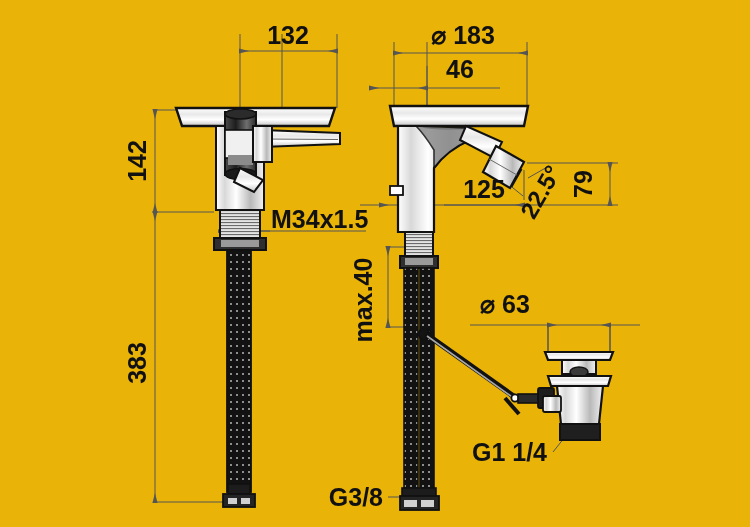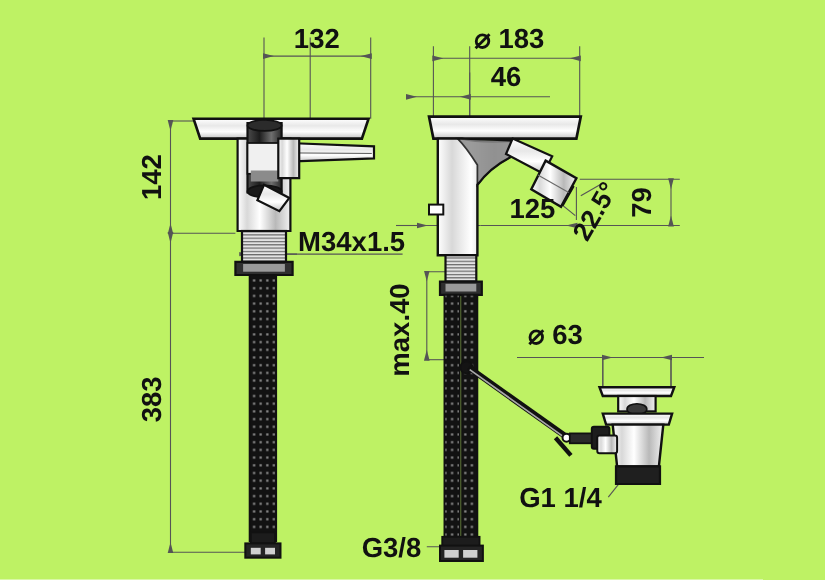--- a/index.html
+++ b/index.html
@@ -5,21 +5,21 @@
 <style>
   html, body {
     margin: 0;
     padding: 0;
     background: #ffffff;
   }
   #sheet {
     position: relative;
     width: 750px;
     height: 527px;
-    background: #bef264;
+    background: #eab308;
     font-family: "Liberation Sans", sans-serif;
     overflow: hidden;
   }
   #sheet svg {
     position: absolute;
     top: 0;
     left: 0;
     width: 750px;
     height: 527px;
     display: block;

